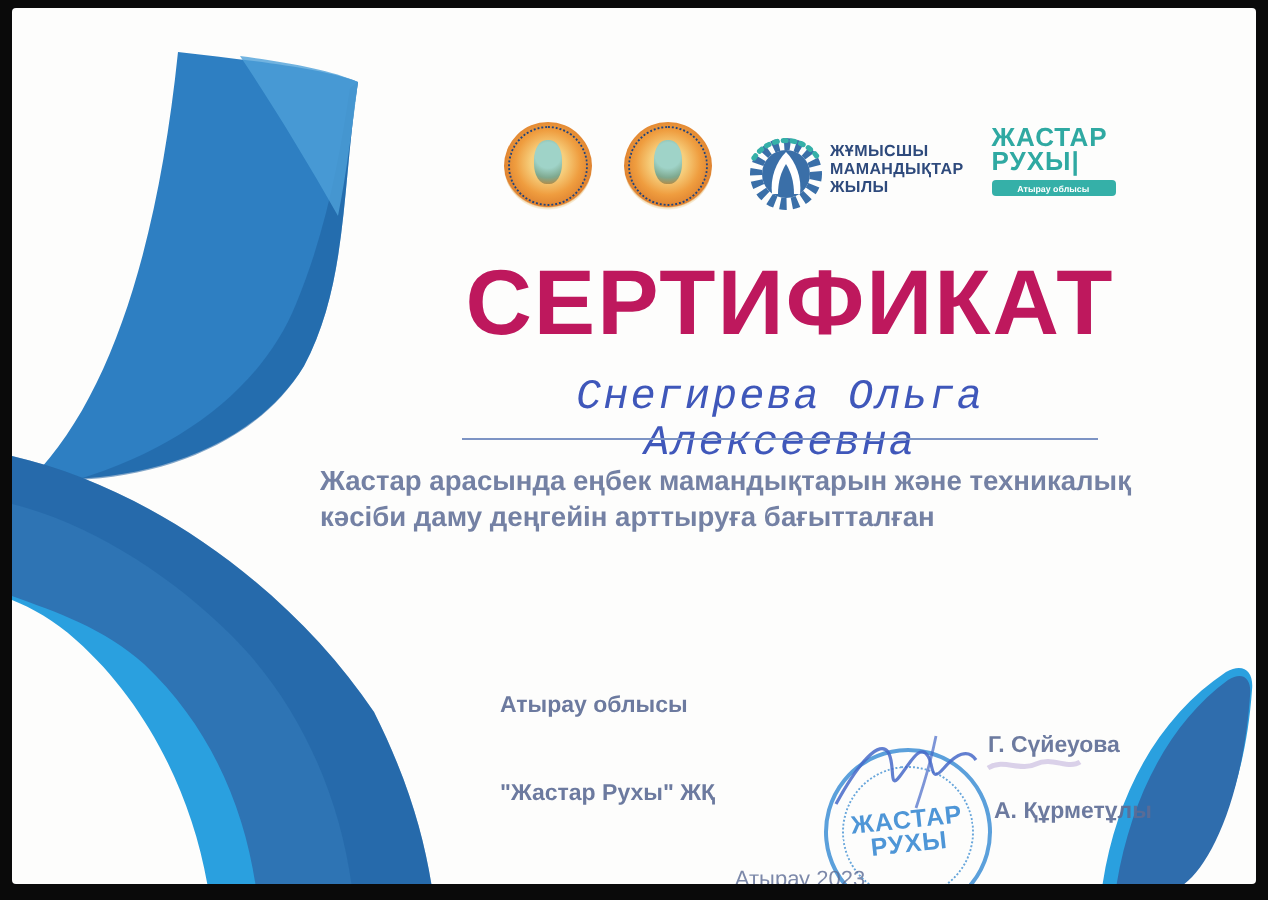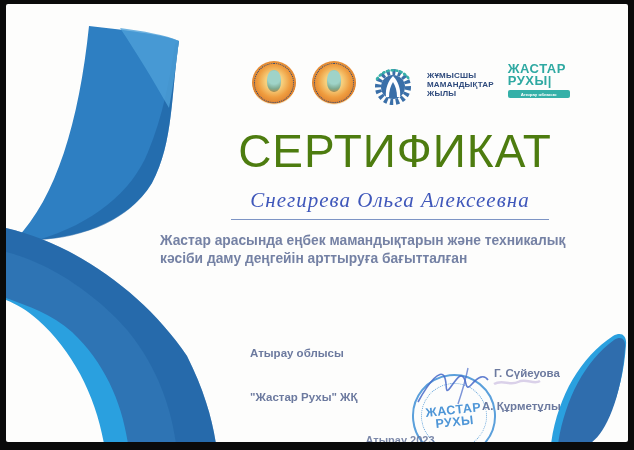--- a/index.html
+++ b/index.html
@@ -12,44 +12,44 @@
 
   
   .logos{position:absolute;left:252px;top:61px;height:50px;display:flex;align-items:flex-start;}
   .emblem{position:relative;width:44px;height:44px;border-radius:50%;
           background:radial-gradient(circle at 50% 46%,#f6cf7d 0 26%,#ef9d3f 50%,#df8330 68%,#f3e0bc 70%,#fdfdfc 74%);}
   .emblem .ring{position:absolute;inset:2px;border-radius:50%;border:1.5px dotted #23457c;}
   .emblem .core{position:absolute;left:15px;top:9px;width:14px;height:22px;border-radius:45%;
           background:radial-gradient(circle at 50% 35%,#9fd3c8 0 40%,#7fa98f 70%,#c77f2c 100%);}
   .emblem2{margin-left:16px;}
   .gearlogo{margin-left:15px;display:flex;align-items:center;}
-  .geartext{margin-left:12px;color:#2e4a7c;font-weight:bold;font-size:8px;line-height:9px;letter-spacing:.2px;}
+  .geartext{margin-left:0;color:#2e4a7c;font-weight:bold;font-size:8px;line-height:9px;letter-spacing:.2px;}
   .zhastar{margin-left:14px;padding-top:2px;}
   .zh-word{color:#2fa9a2;font-weight:bold;font-size:13px;line-height:12px;letter-spacing:.5px;}
   .zh-badge{margin-top:3px;width:62px;height:8px;background:#35b0a8;border-radius:2px;
             display:flex;align-items:center;justify-content:center;overflow:hidden;}
   .zh-badge span{color:#fff;font-size:8px;transform:scale(.55);white-space:nowrap;font-weight:bold;}
 
   .title{position:absolute;left:160px;top:124px;width:470px;text-align:center;
-         color:#4d7c0f;font-weight:normal;font-size:46px;letter-spacing:1px;}
+         color:#be185d;font-weight:bold;font-size:46px;letter-spacing:1px;}
 
   .name{position:absolute;left:215px;top:188px;width:350px;text-align:center;
-        font-family:Liberation Serif, serif;font-style:italic;color:#3f57ba;font-size:21px;letter-spacing:1px;}
+        font-family:Liberation Mono, monospace;font-style:italic;color:#3f57ba;font-size:21px;letter-spacing:1px;}
   .name-line{position:absolute;left:231px;top:219px;width:318px;border-bottom:1.5px solid #7d94c4;}
 
   .body-text{position:absolute;left:160px;top:232px;width:470px;text-align:left;
              color:#5d6c95;font-size:13.8px;line-height:17.6px;font-weight:bold;opacity:.85;}
 
   .foot{color:#5d6c95;font-size:11.5px;line-height:15px;font-weight:bold;opacity:.9;}
   .org1{position:absolute;left:250px;top:346px;}
   .signer1{position:absolute;left:494px;top:366px;}
   .org2{position:absolute;left:250px;top:390px;}
-  .signer2{position:absolute;left:482px;top:399px;}
+  .signer2{position:absolute;left:497px;top:399px;}
   .place{position:absolute;left:300px;top:434px;width:200px;text-align:center;
-         color:#5d6c95;font-size:11px;font-weight:bold;opacity:.8;}
+         color:#5d6c95;font-size:11px;font-weight:normal;opacity:.8;}
 
   .stamp{position:absolute;left:412px;top:374px;width:80px;height:80px;border-radius:50%;
          border:2px solid #4a96d8;opacity:.9;transform:rotate(-6deg);}
   .stamp .inner{position:absolute;inset:7px;border-radius:50%;border:1.2px dotted #5a9ed8;
          display:flex;flex-direction:column;align-items:center;justify-content:center;}
   .stamp .txt{color:#3c8bd3;font-weight:bold;font-size:12.5px;line-height:12px;letter-spacing:.5px;}
   .sig-svg{position:absolute;left:410px;top:362px;}
   .sig2-svg{position:absolute;left:492px;top:376px;opacity:.5;}
 </style>
 </head>

